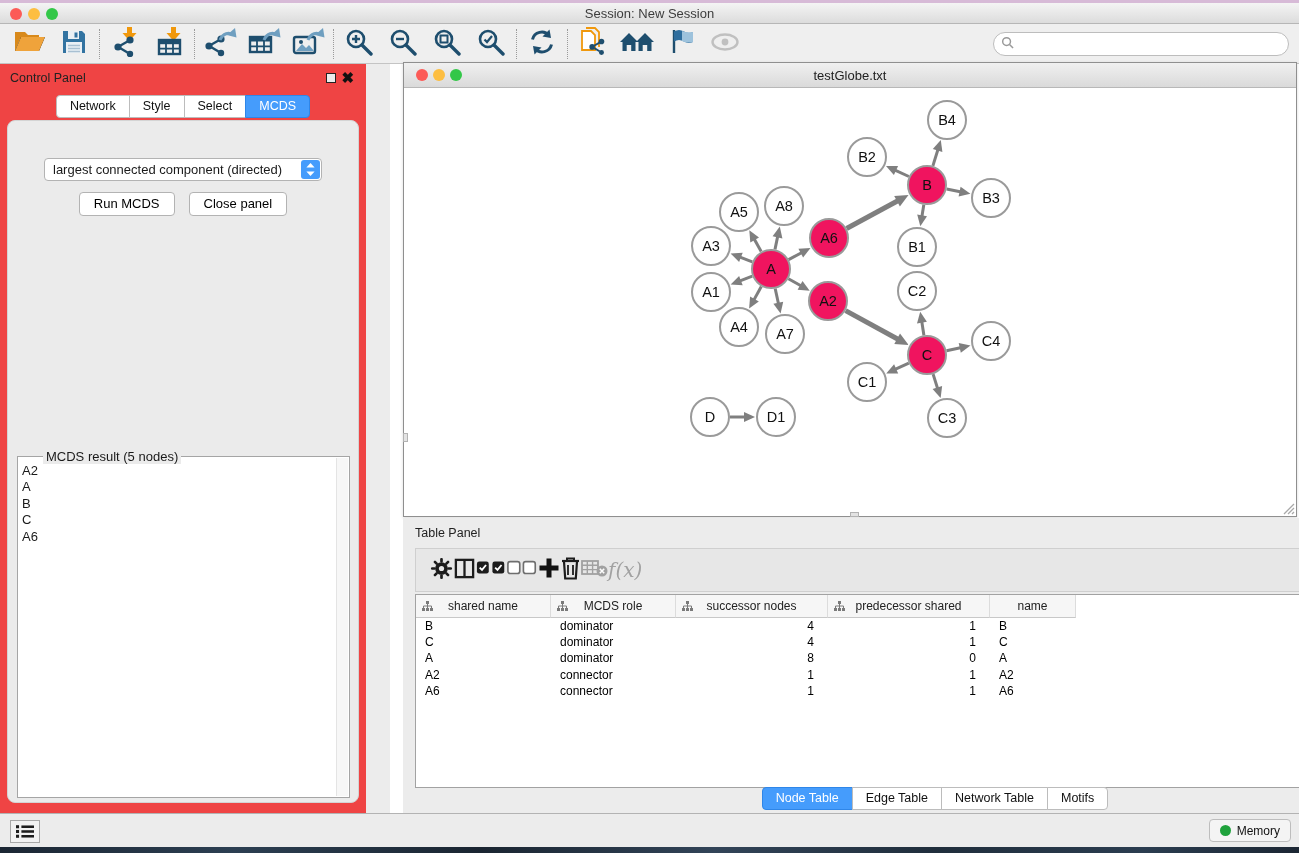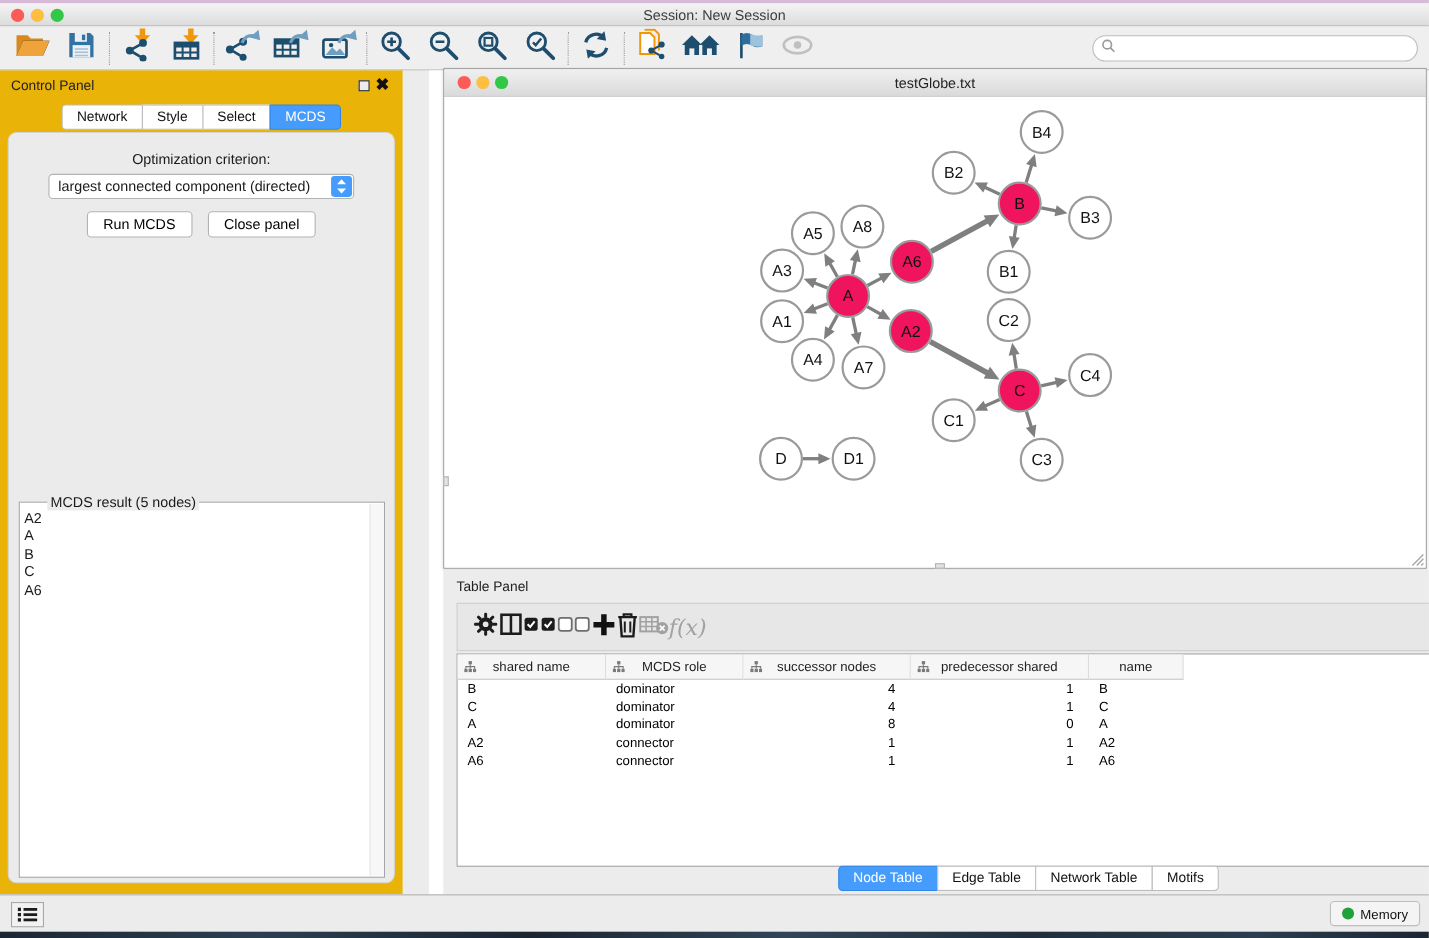--- a/index.html
+++ b/index.html
@@ -18,21 +18,21 @@
   #main-toolbar { position:absolute; left:0; top:24px; width:1299px; height:40px; background:#efefef;
     border-bottom:1px solid #c4c4c4; display:flex; align-items:center; padding-left:8px; }
   .tbtn { width:44px; height:34px; display:flex; align-items:center; justify-content:center; cursor:default; }
   .tbtn.disabled { opacity:.55; }
   .tsep { width:0; height:30px; border-left:1px dotted #9a9a9a; margin:0 3px; }
   #toolbar-search { margin-left:auto; margin-right:10px; width:296px; height:24px; background:#fff;
     border:1px solid #bdbdbd; border-radius:12px; display:flex; align-items:center; padding-left:7px; }
   #toolbar-search input { border:none; outline:none; flex:1; height:18px; font-size:12px; background:transparent; margin-left:4px; }
 
   
-  #left-panel { position:absolute; left:0; top:64px; width:366px; height:749px; background:#eab308; }
+  #left-panel { position:absolute; left:0; top:64px; width:366px; height:749px; background:#ef4444; }
   .panel-header { position:absolute; top:3px; left:0; right:0; height:22px; }
   .panel-header .pt { position:absolute; left:10px; line-height:22px; font-size:12.5px; color:#222; }
   .float-icon { position:absolute; top:6px; width:10px; height:10px; border:1.5px solid #222; background:#ececec; }
   .close-icon { position:absolute; top:2px; font-size:15px; font-weight:700; color:#111; line-height:18px; }
   #left-panel .float-icon { right:30px; } #left-panel .close-icon { right:12px; }
 
   #cp-tabs { position:absolute; top:31px; left:0; right:0; display:flex; justify-content:center; }
   .seg { background:#fff; border:1px solid #bcbcbc; margin-left:-1px; padding:3px 13px 4px; font-size:12.5px; color:#111; cursor:default; }
   .seg.first { border-radius:4px 0 0 4px; margin-left:0; }
   .seg.last { border-radius:0 4px 4px 0; }
@@ -279,21 +279,20 @@
     <span class="float-icon"></span>
     <span class="close-icon">✖</span>
   </div>
   <div id="cp-tabs">
       <span class="seg first">Network</span>
       <span class="seg">Style</span>
       <span class="seg">Select</span>
       <span class="seg last active">MCDS</span>
     </div>
   <div id="cp-inner">
-    <div id="opt-label">Optimization criterion:</div>
     <div id="criterion">
       <span>largest connected component (directed)</span>
       <span class="stepper">
         <svg width="11" height="15" viewBox="0 0 11 15">
             <path d="M5.5 1 L9.6 5.6 H1.4 Z" fill="#fff"></path>
             <path d="M5.5 14 L9.6 9.4 H1.4 Z" fill="#fff"></path>
           </svg>
       </span>
     </div>
     <div id="cp-buttons">

